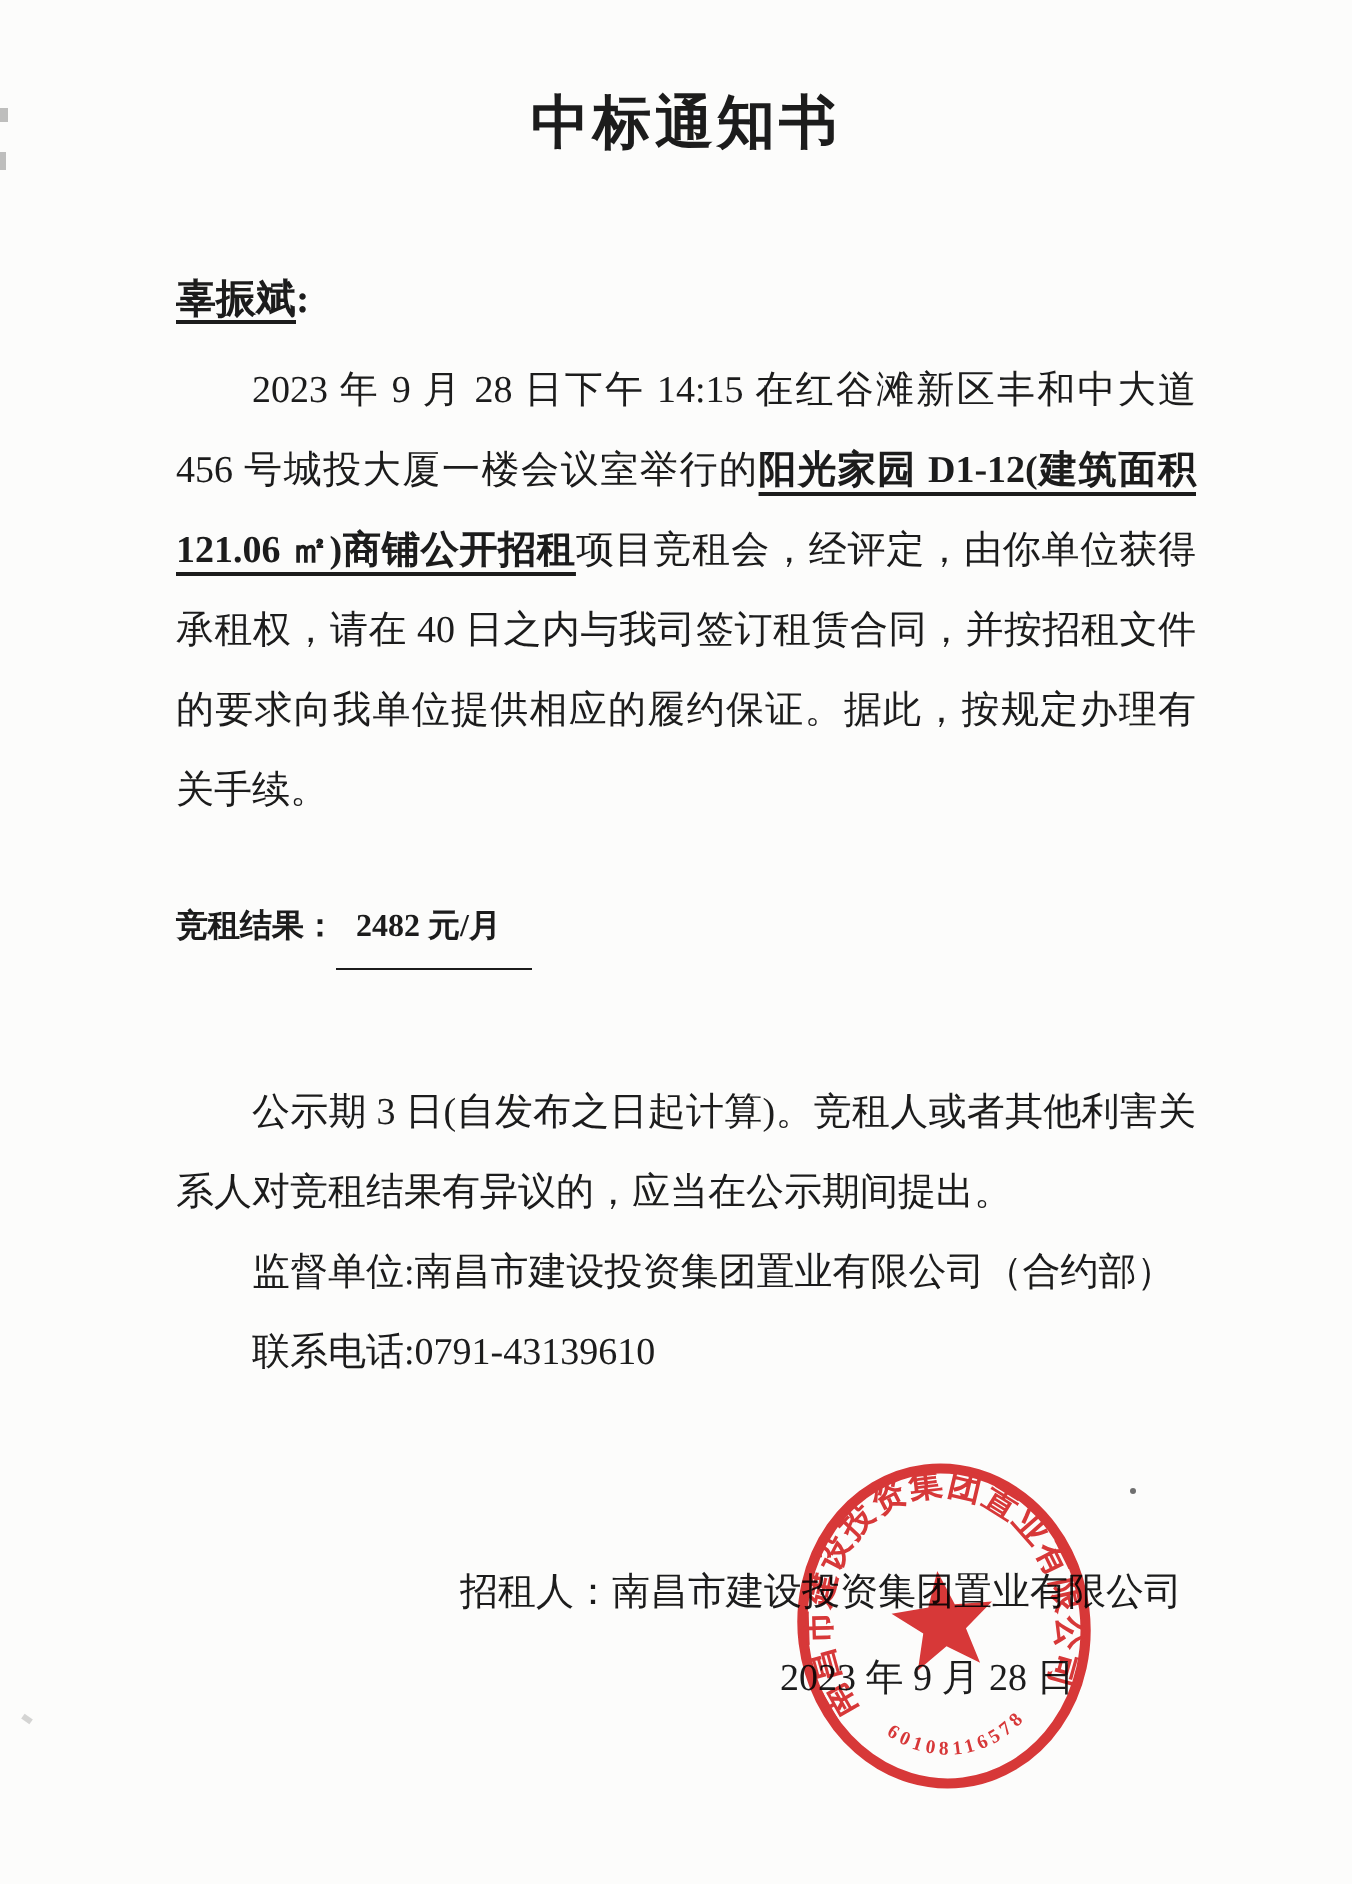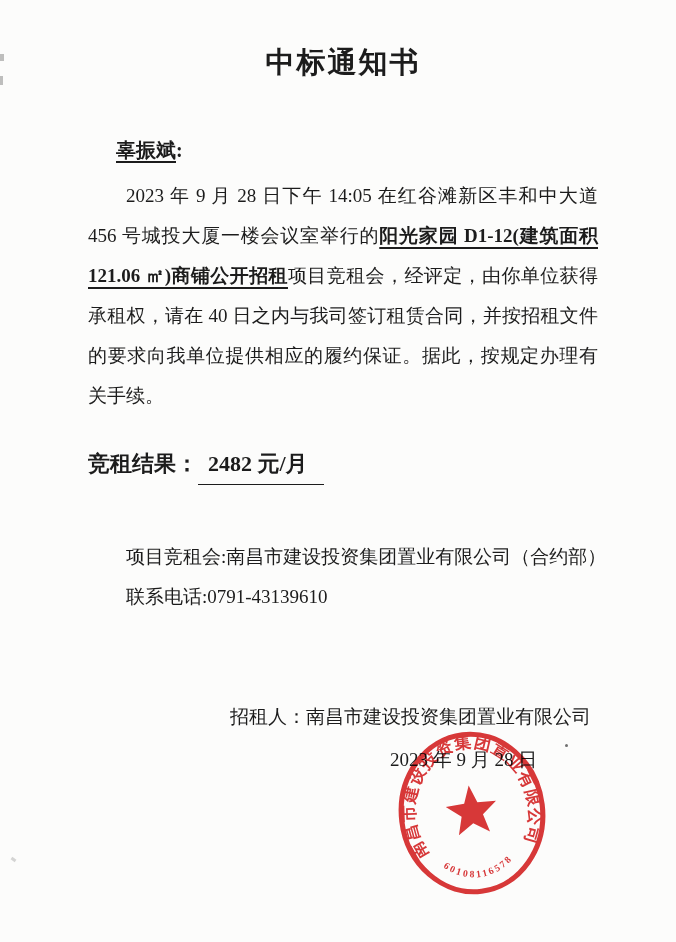--- a/index.html
+++ b/index.html
@@ -29,21 +29,20 @@
     font-size: 29px;
     font-weight: 700;
     letter-spacing: 2px;
     line-height: 36px;
   }
   .recipient {
     margin-top: 56px;
     font-size: 20px;
     font-weight: 700;
     line-height: 28px;
-    margin-left: 28px;
   }
   .recipient .name {
     text-decoration: underline;
     text-underline-offset: 4px;
     text-decoration-thickness: 1.5px;
   }
   .body-para {
     margin-top: 12px;
     font-size: 19px;
     line-height: 40px;
@@ -51,21 +50,21 @@
     text-indent: 2em;
   }
   .hl {
     font-weight: 700;
     text-decoration: underline;
     text-underline-offset: 5px;
     text-decoration-thickness: 1.6px;
   }
   .result-line {
     margin-top: 28px;
-    font-size: 22px;
+    font-size: 16px;
     font-weight: 700;
     line-height: 40px;
   }
   .result-value {
     display: inline-block;
     padding: 0 16px 0 10px;
     border-bottom: 1.6px solid #1c1c1c;
   }
   .notice-block {
     margin-top: 52px;
@@ -130,26 +129,27 @@
   <div class="speck speck-2"></div>
   <div class="speck speck-3"></div>
   <div class="speck speck-4"></div>
 
   <div class="content">
 
     <h1 class="doc-title">中标通知书</h1>
 
     <div class="recipient"><span class="name">辜振斌</span><span>:</span></div>
 
-    <p class="body-para"><span>2023 年 9 月 28 日下午 14:05 在红谷滩新区丰和中大道 456 号城投大厦一楼会议室举行的</span><span class="hl">阳光家园 D1-12(建筑面积 121.06 ㎡)商铺公开招租</span><span>项目竞租会，经评定，由你单位获得承租权，请在 40 日之内与我司签订租赁合同，并按招租文件的要求向我单位提供相应的履约保证。据此，按规定办理有关手续。</span></p>
+    <p class="body-para"><span>2023 年 9 月 28 日下午 14:15 在红谷滩新区丰和中大道 456 号城投大厦一楼会议室举行的</span><span class="hl">阳光家园 D1-12(建筑面积 121.06 ㎡)商铺公开招租</span><span>项目竞租会，经评定，由你单位获得承租权，请在 40 日之内与我司签订租赁合同，并按招租文件的要求向我单位提供相应的履约保证。据此，按规定办理有关手续。</span></p>
 
     <div class="result-line"><span>竞租结果：</span><span class="result-value">2482 元/月</span></div>
 
     <div class="notice-block">
-      <p class="contact-line">项目竞租会:南昌市建设投资集团置业有限公司（合约部）</p>
+      <p class="notice-para">公示期 3 日(自发布之日起计算)。竞租人或者其他利害关系人对竞租结果有异议的，应当在公示期间提出。</p>
+      <p class="contact-line">监督单位:南昌市建设投资集团置业有限公司（合约部）</p>
       <p class="contact-line">联系电话:0791-43139610</p>
     </div>
 
     <div class="signature-block">
       <p class="lessor-line">招租人：南昌市建设投资集团置业有限公司</p>
       <p class="date-line">2023 年 9 月 28 日</p>
     </div>
 
   </div>
 

